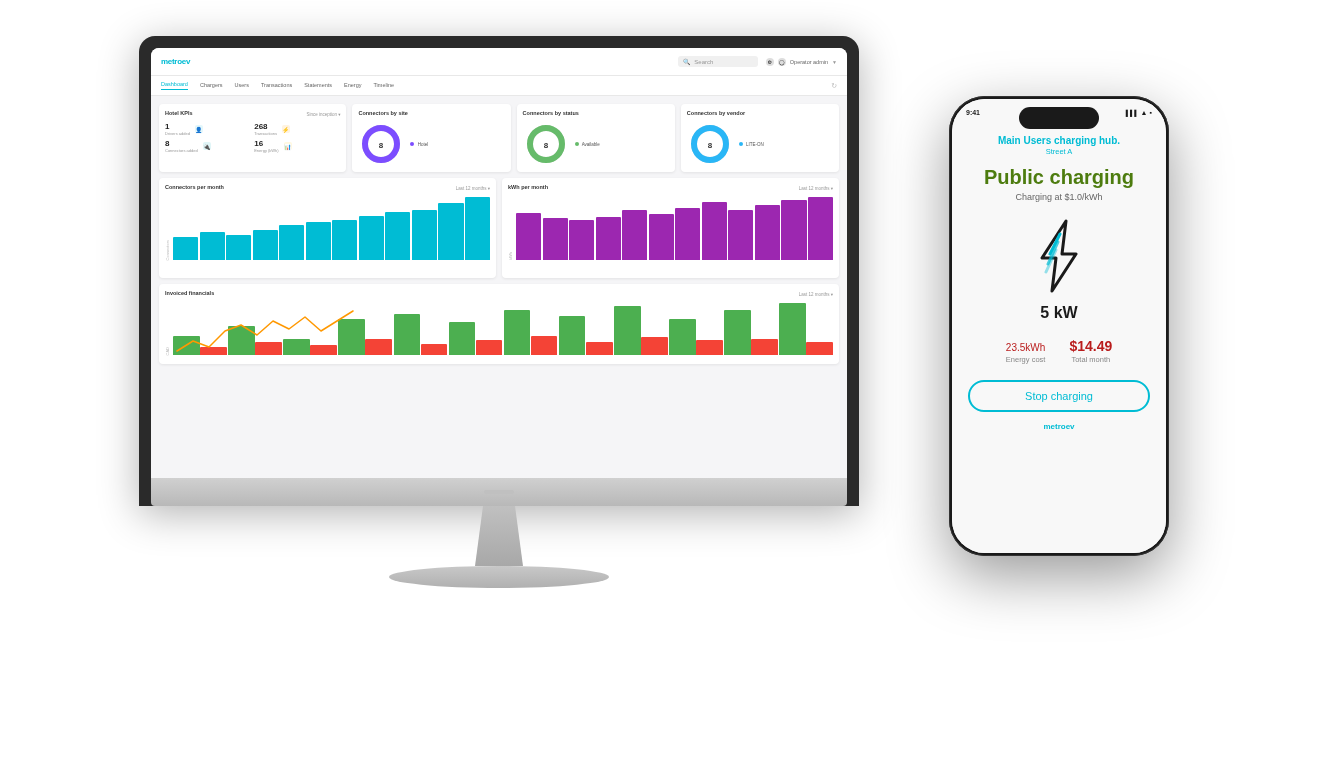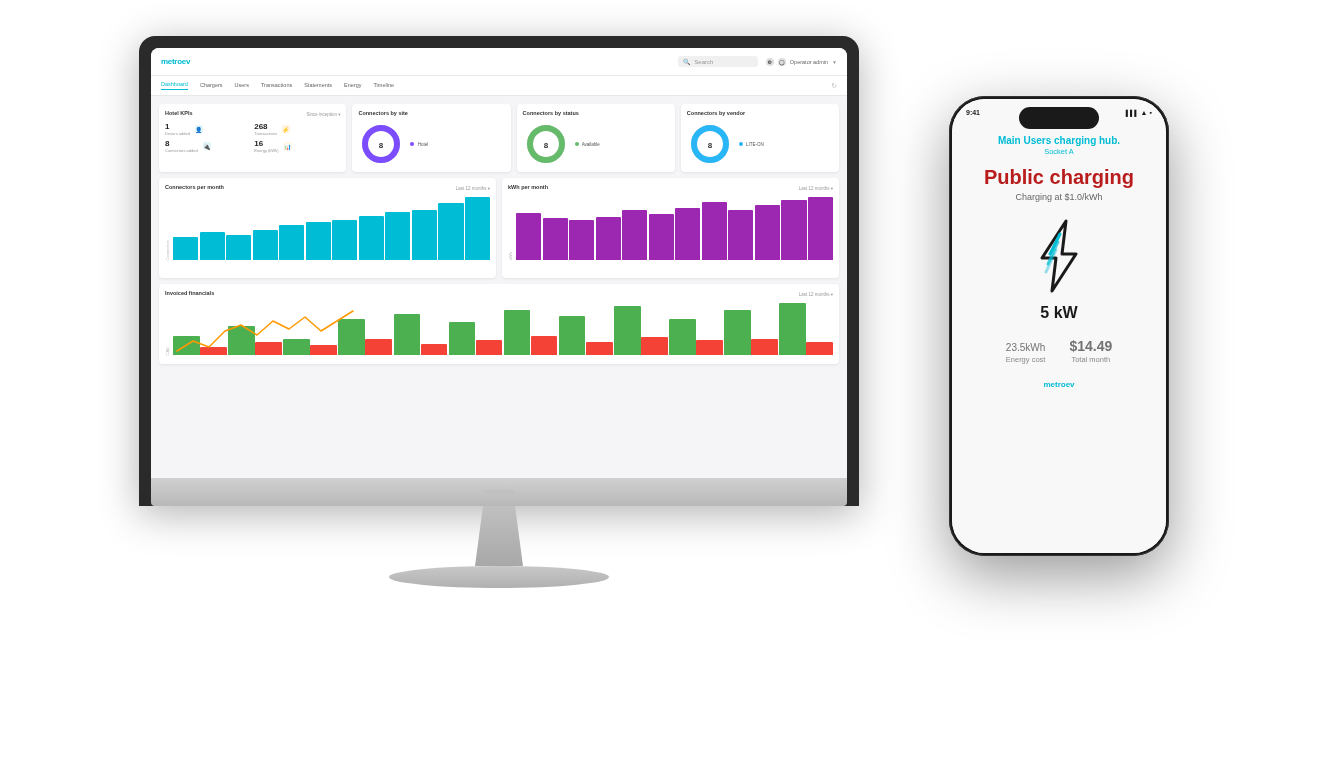--- a/index.html
+++ b/index.html
@@ -411,21 +411,21 @@
     .phone-socket {
       font-size: 7.5px;
       color: #00bcd4;
       text-align: center;
       margin-bottom: 10px;
     }
 
     .phone-title {
       font-size: 20px;
       font-weight: 700;
-      color: #b91c1c;
+      color: #4d7c0f;
       text-align: center;
       margin-bottom: 3px;
     }
 
     .phone-subtitle {
       font-size: 9px;
       color: #666;
       text-align: center;
       margin-bottom: 14px;
     }
@@ -452,21 +452,21 @@
       justify-content: center;
     }
 
     .stat-item {
       text-align: center;
     }
 
     .stat-value {
       font-size: 14px;
       font-weight: 700;
-      color: #737373;
+      color: #b91c1c;
     }
 
     .stat-value span {
       font-size: 10px;
       font-weight: 400;
     }
 
     .stat-label {
       font-size: 7.5px;
       color: #888;
@@ -768,21 +768,21 @@
               <span style="font-size:6px;">▌▌▌</span>
               <span style="font-size:7px;">▲</span>
               <span style="font-size:7px;">▪</span>
             </div>
           </div>
           <div class="phone-dynamic-island"></div>
         </div>
 
         <div class="phone-content">
           <div class="phone-site-name">Main Users charging hub.</div>
-          <div class="phone-socket">Socket A</div>
+          <div class="phone-socket">Street A</div>
 
           <div class="phone-title">Public charging</div>
           <div class="phone-subtitle">Charging at $1.0/kWh</div>
 
           <svg class="lightning-icon" viewBox="0 0 70 80">
 
             <polygon points="42,5 18,42 32,42 28,75 52,38 38,38" fill="none" stroke="#1a1a1a" stroke-width="3" stroke-linejoin="round"></polygon>
 
             <line x1="36" y1="18" x2="26" y2="38" stroke="#00bcd4" stroke-width="3" stroke-linecap="round"></line>
             <line x1="34" y1="26" x2="24" y2="48" stroke="#00bcd4" stroke-width="3" stroke-linecap="round" opacity="0.7"></line>
@@ -797,20 +797,21 @@
                 <span>23.5</span><span>kWh</span>
               </div>
               <div class="stat-label">Energy cost</div>
             </div>
             <div class="stat-item">
               <div class="stat-value">$14.49</div>
               <div class="stat-label">Total month</div>
             </div>
           </div>
 
+          <button class="stop-btn">Stop charging</button>
 
           <div class="phone-logo">
             <span>metro</span><span>ev</span>
           </div>
         </div>
 
       </div>
     </div>
   </div>
 

